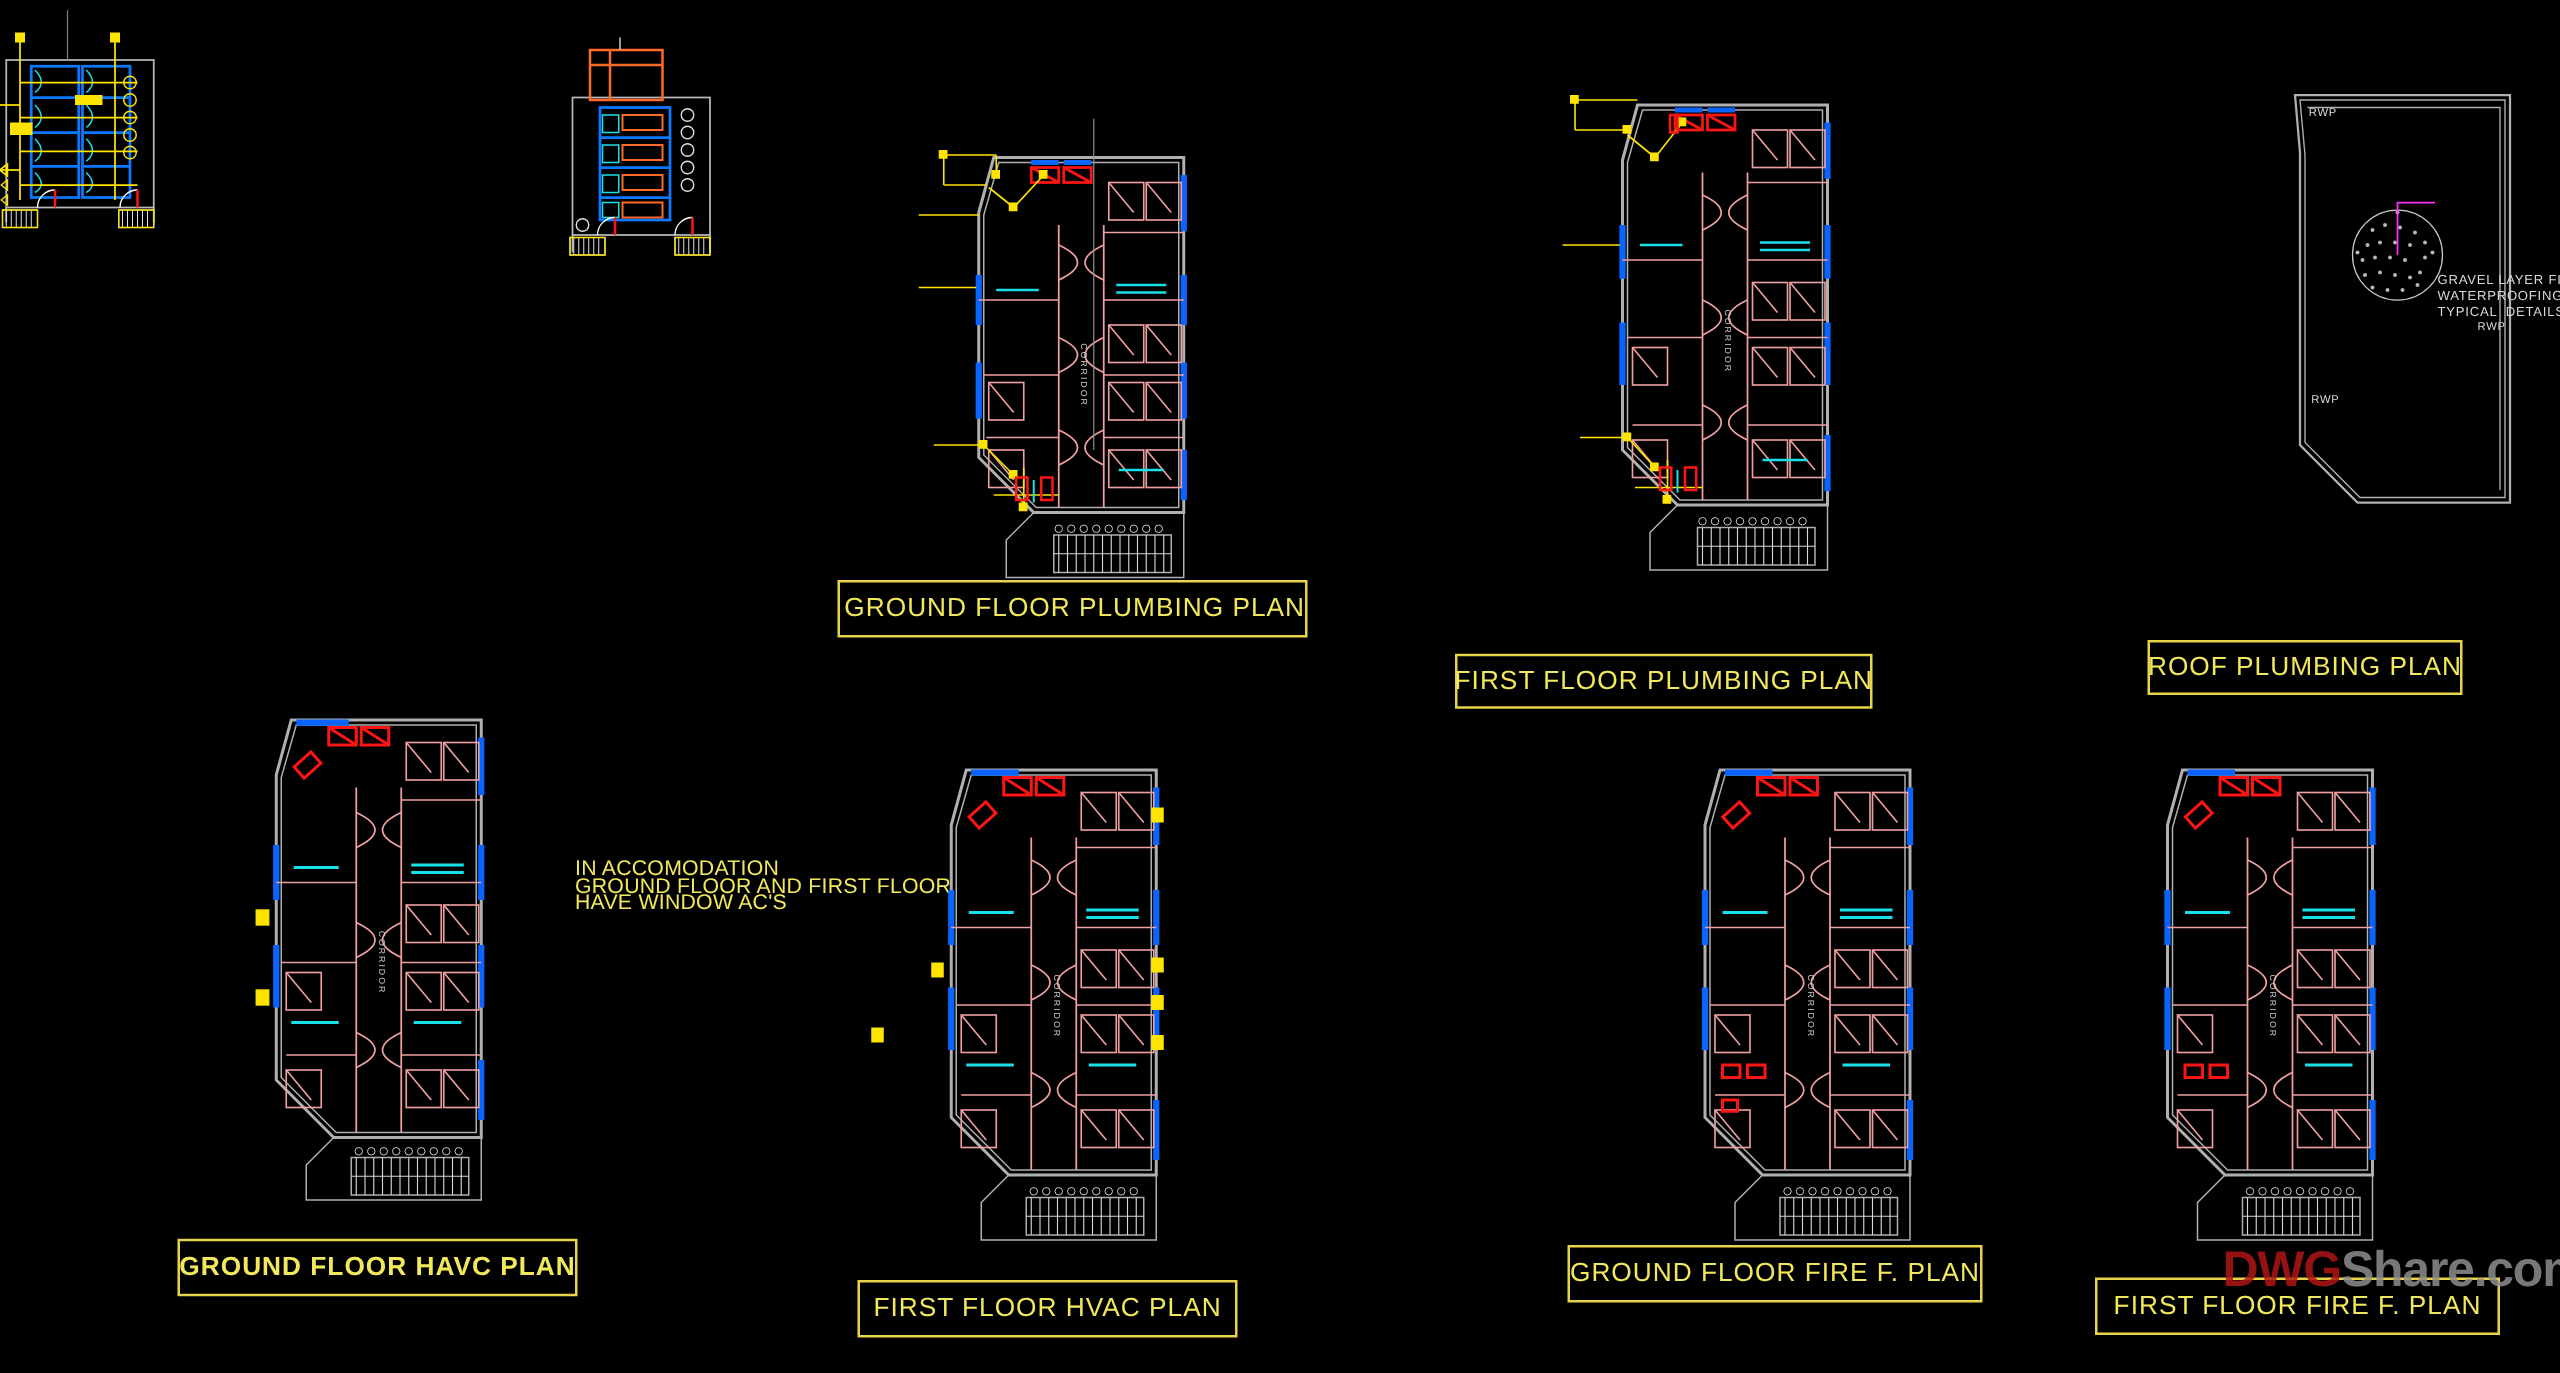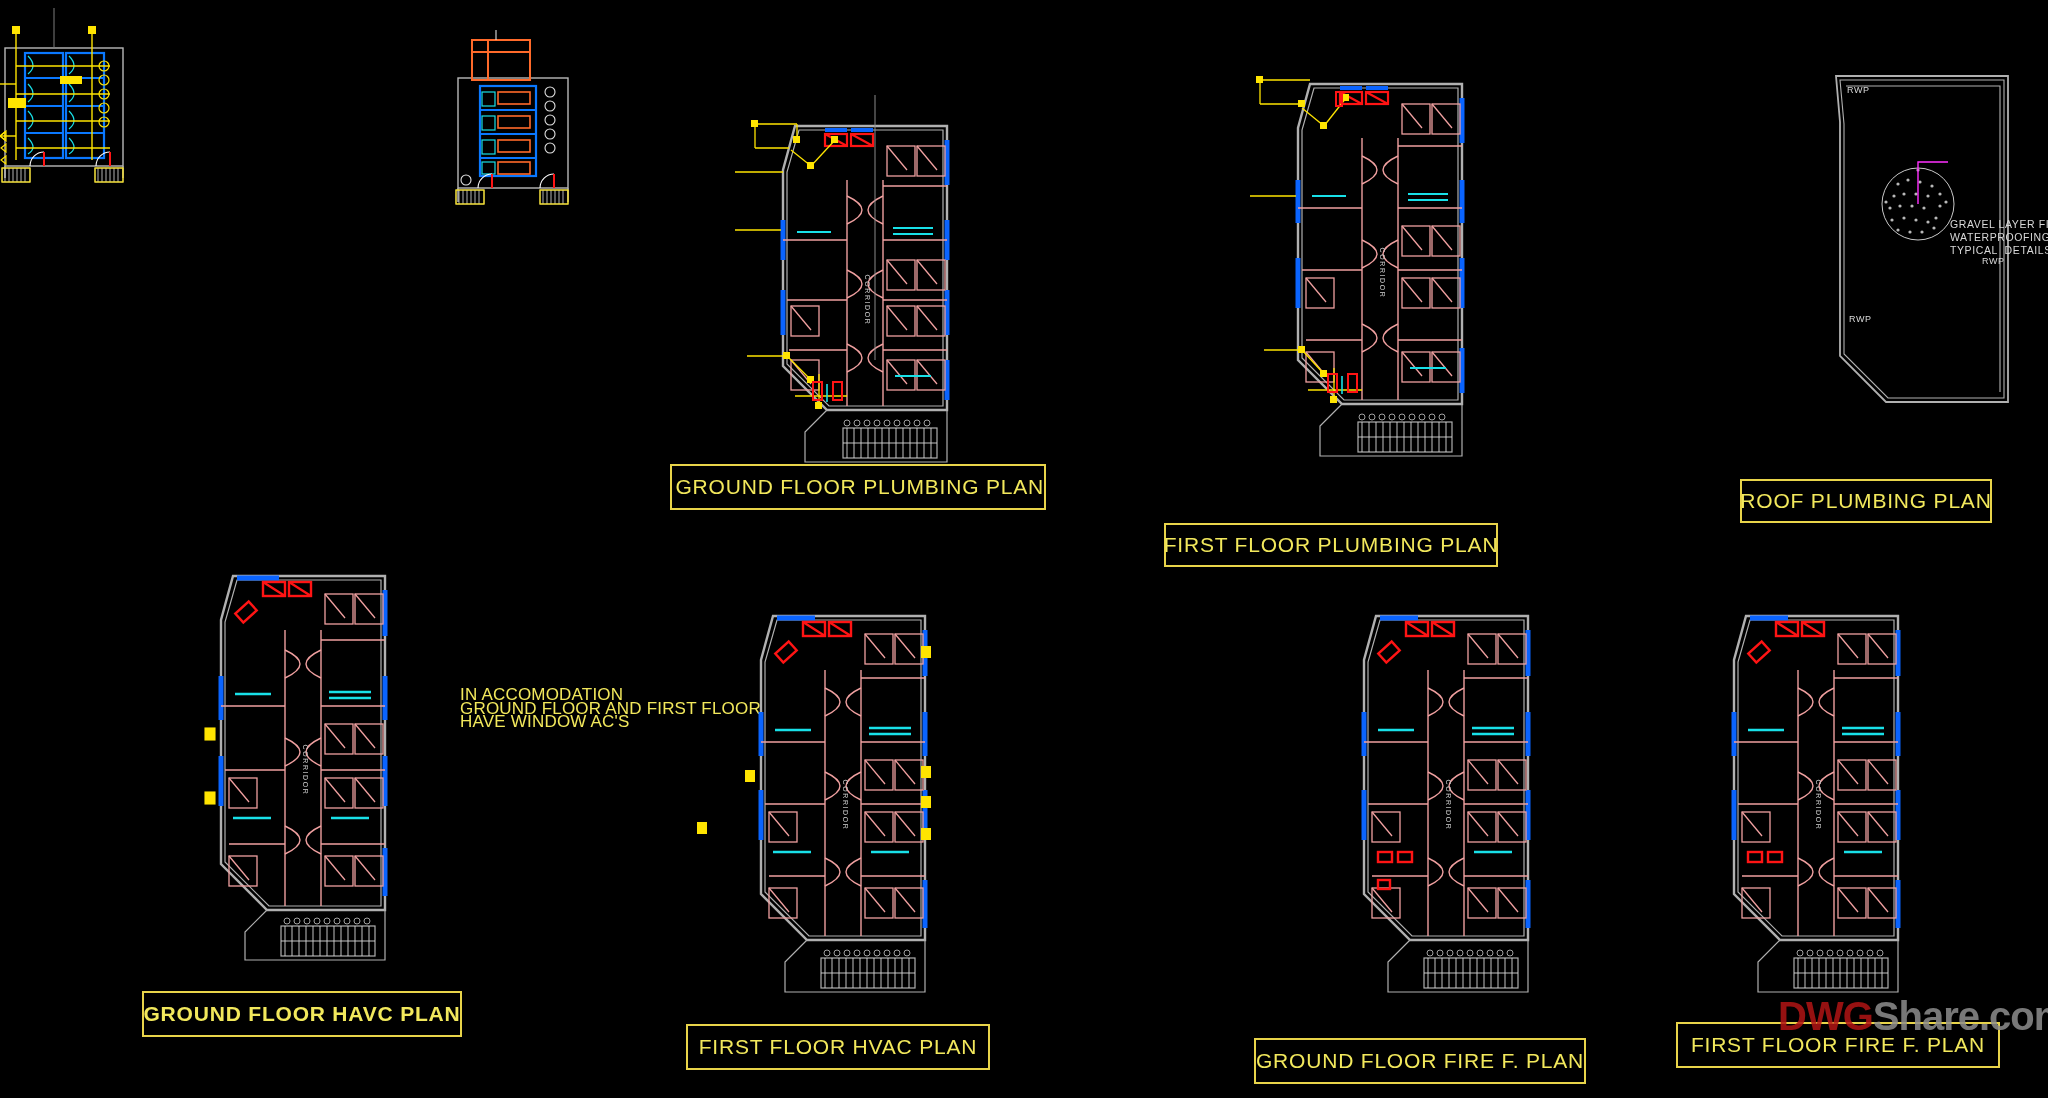--- a/index.html
+++ b/index.html
@@ -577,21 +577,21 @@
     
   </div>
 
   <div class="note-wht" style="left:1950px;top:218px;">GRAVEL LAYER FINISH OVER
 WATERPROOFING  REFER  TO
 TYPICAL  DETAILS</div>
   <div class="note-wht" style="left:1847px;top:84px;font-size:9px;">RWP</div>
   <div class="note-wht" style="left:1849px;top:313px;font-size:9px;">RWP</div>
   <div class="note-wht" style="left:1982px;top:255px;font-size:9px;">RWP</div>
 
-  <div class="ttl" style="left:1718px;top:479px;width:248px;height:40px;margin-left:22px;">
+  <div class="ttl" style="left:1718px;top:512px;width:248px;height:40px;">
     <span>ROOF PLUMBING PLAN</span>
   </div>
 
   <div class="plan" style="left:175px;top:560px;">
     <svg width="260" height="410" viewBox="0 0 260 410">
       <g stroke="#b0b0b0" fill="none" stroke-width="2.4">
         <path d="M58 16 H210 V350 H92 L46 304 V60 Z"></path>
       </g>
       <g stroke="#b0b0b0" fill="none" stroke-width="1.2">
         <path d="M62 20 H206 V346 H94 L50 302 V62 Z"></path>
@@ -927,21 +927,21 @@
           <circle cx="142" cy="353" r="3"></circle>
         <circle cx="152" cy="353" r="3"></circle>
           <circle cx="162" cy="353" r="3"></circle>
         <circle cx="172" cy="353" r="3"></circle>
           <circle cx="182" cy="353" r="3"></circle>
         <circle cx="192" cy="353" r="3"></circle>
       </g>
     </svg>
   </div>
 
-  <div class="ttl" style="left:1254px;top:1038px;width:328px;height:42px;">
+  <div class="ttl" style="left:1254px;top:996px;width:328px;height:42px;">
     <span>GROUND FLOOR FIRE F. PLAN</span>
   </div>
 
   <div class="plan" style="left:1688px;top:600px;">
     <svg width="260" height="400" viewBox="0 0 260 400">
       <g stroke="#b0b0b0" fill="none" stroke-width="2.4">
         <path d="M58 16 H210 V340 H92 L46 294 V60 Z"></path>
       </g>
       <g stroke="#b0b0b0" fill="none" stroke-width="1.2">
         <path d="M62 20 H206 V336 H94 L50 292 V62 Z"></path>

